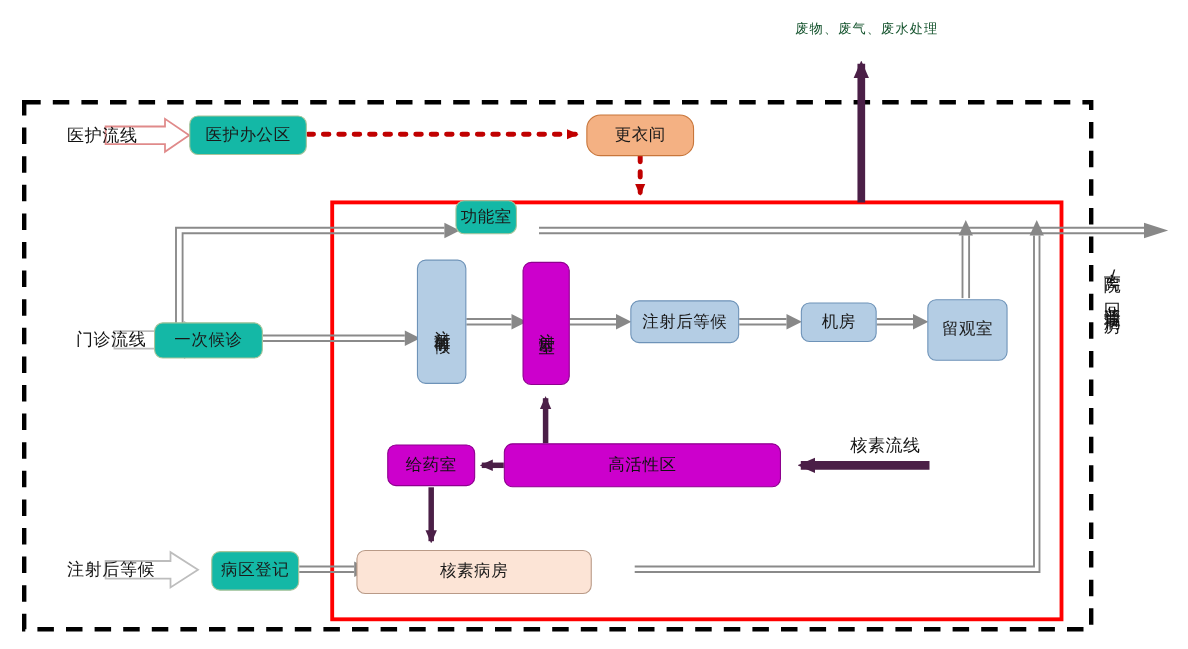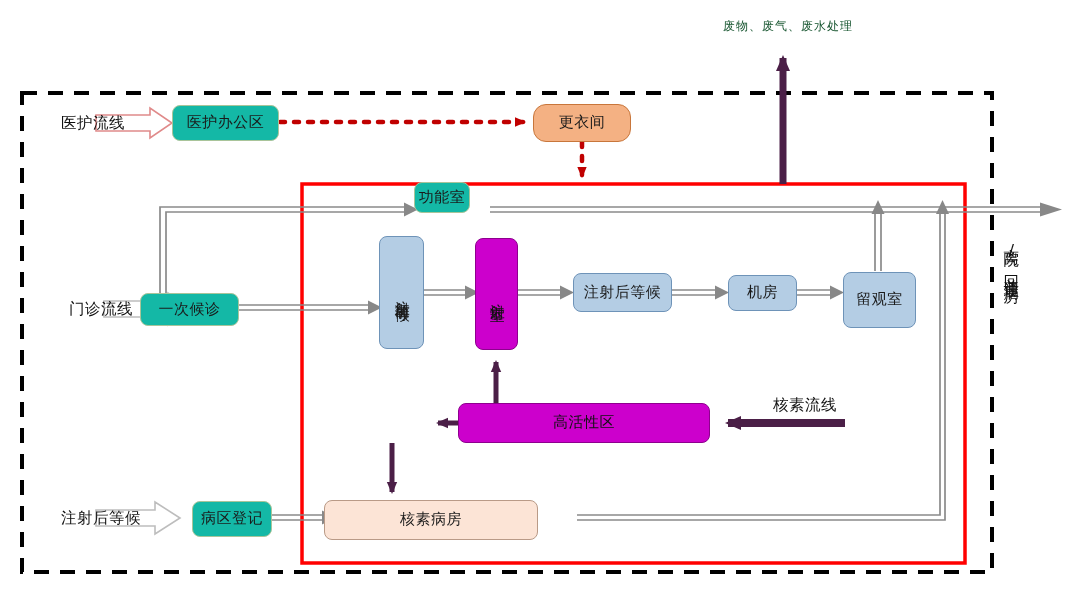--- a/index.html
+++ b/index.html
@@ -155,20 +155,23 @@
   </div>
 
   <div class="node blue" style="left:728px;top:275px;width:69px;height:36px;">
     <span>机房</span>
   </div>
 
   <div class="node blue" style="left:843px;top:272px;width:73px;height:56px;">
     <span>留观室</span>
   </div>
 
+  <div class="node magenta" style="left:352px;top:404px;width:80px;height:38px;">
+    <span>给药室</span>
+  </div>
 
   <div class="node magenta" style="left:458px;top:403px;width:252px;height:40px;">
     <span>高活性区</span>
   </div>
 
   <div class="node green" style="left:192px;top:501px;width:80px;height:36px;">
     <span>病区登记</span>
   </div>
 
   <div class="node peach" style="left:324px;top:500px;width:214px;height:40px;">

